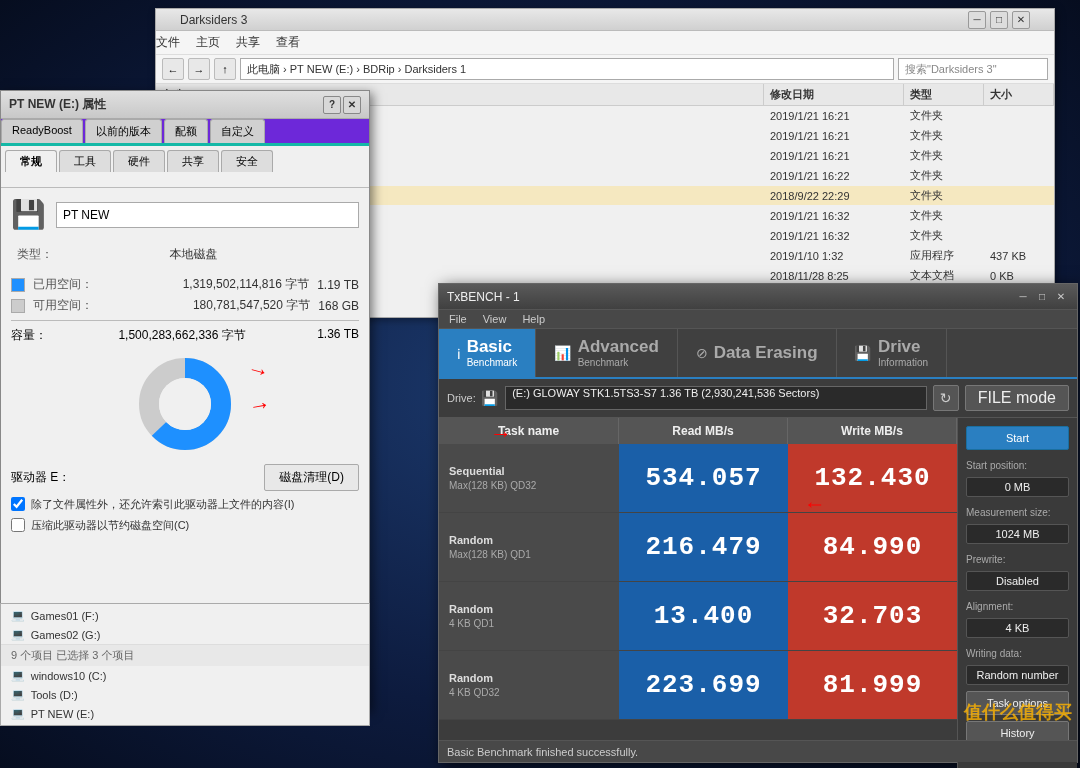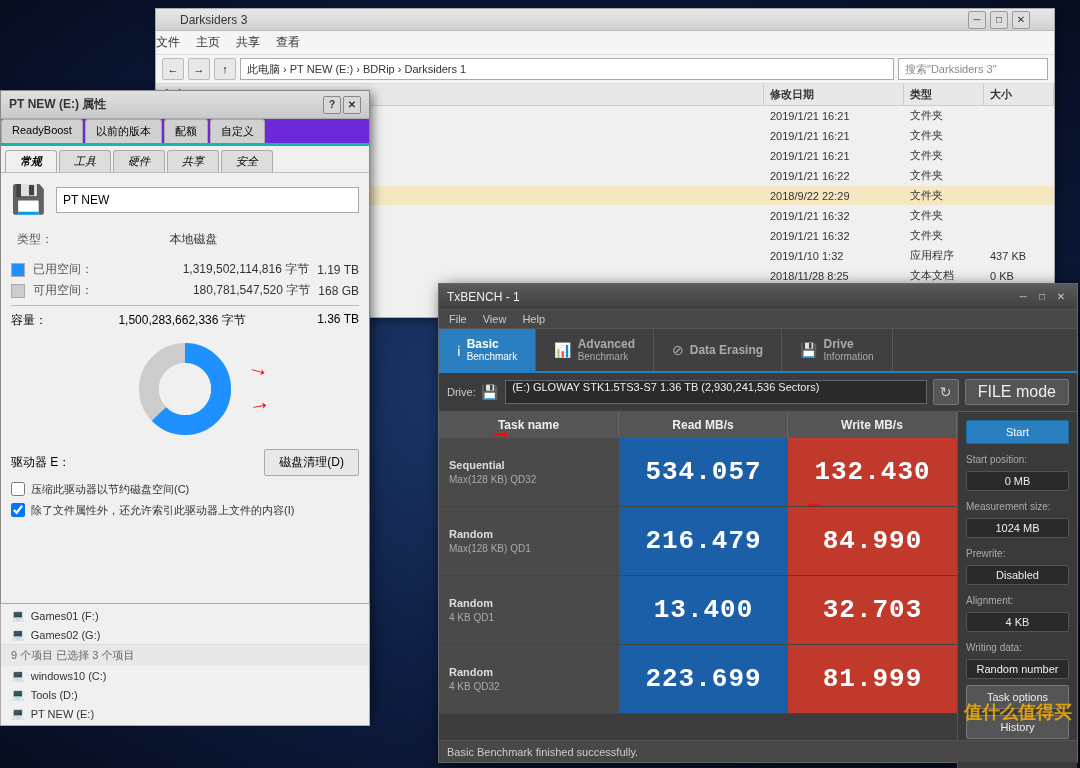--- a/index.html
+++ b/index.html
@@ -193,22 +193,21 @@
       border: 1px solid #aaa;
       border-bottom: none;
       background: #d0d0d0;
       margin-right: 2px;
       border-radius: 3px 3px 0 0;
     }
     .dp-tabs-row2 {
       display: flex;
       background: #f0f0f0;
       border-bottom: 1px solid #bbb;
-      padding: 4px 4px 0;
-      font-style: italic;
+      padding: 4px 4px 15px;
     }
     .dp-tab2 {
       padding: 3px 14px;
       font-size: 11px;
       cursor: pointer;
       border: 1px solid #aaa;
       border-bottom: none;
       background: #ddd;
       margin-right: 2px;
       border-radius: 3px 3px 0 0;
@@ -363,21 +362,21 @@
       color: #aaa;
       cursor: pointer;
       border-right: 1px solid #555;
     }
     .txb-tab.active {
       background: #2a7fc1;
       color: white;
     }
     .txb-tab-icon { font-size: 14px; }
     .txb-tab-label { line-height: 1.2; }
-    .txb-tab-line1 { font-size: 12px; font-weight: bold; }
+    .txb-tab-line1 { font-size: 17px; font-weight: bold; }
     .txb-tab-line2 { font-size: 10px; }
 
     .txb-drive-bar {
       display: flex;
       align-items: center;
       padding: 6px 8px;
       background: #3c3c3c;
       border-bottom: 1px solid #555;
       gap: 6px;
     }
@@ -772,26 +771,26 @@
         <circle cx="50" cy="50" r="36" fill="none" stroke="#1e90ff" stroke-width="20" stroke-dasharray="198.4 226.2" stroke-dashoffset="56.5" transform="rotate(-90 50 50)"></circle>
 
         <circle cx="50" cy="50" r="26" fill="#f0f0f0"></circle>
       </svg>
     </div>
     <div style="display:flex;justify-content:space-between;align-items:center;margin:4px 0;">
       <span>驱动器 E：</span>
       <button class="dp-btn">磁盘清理(D)</button>
     </div>
     <div class="dp-checkbox-row">
+      <input type="checkbox" class="dp-checkbox" checked="" style="">
+      <span>除了文件属性外，还允许索引此驱动器上文件的内容(I)</span>
+    </div>
+    <div class="dp-checkbox-row">
       <input type="checkbox" class="dp-checkbox" style="">
       <span>压缩此驱动器以节约磁盘空间(C)</span>
-    </div>
-    <div class="dp-checkbox-row">
-      <input type="checkbox" class="dp-checkbox" checked="" style="">
-      <span>除了文件属性外，还允许索引此驱动器上文件的内容(I)</span>
     </div>
   </div>
   <div class="dp-footer">
     <button class="dp-footer-btn">确定</button>
     <button class="dp-footer-btn">取消</button>
     <button class="dp-footer-btn">应用(A)</button>
   </div>
 </div>
 
 <div class="exp-nav-items">

